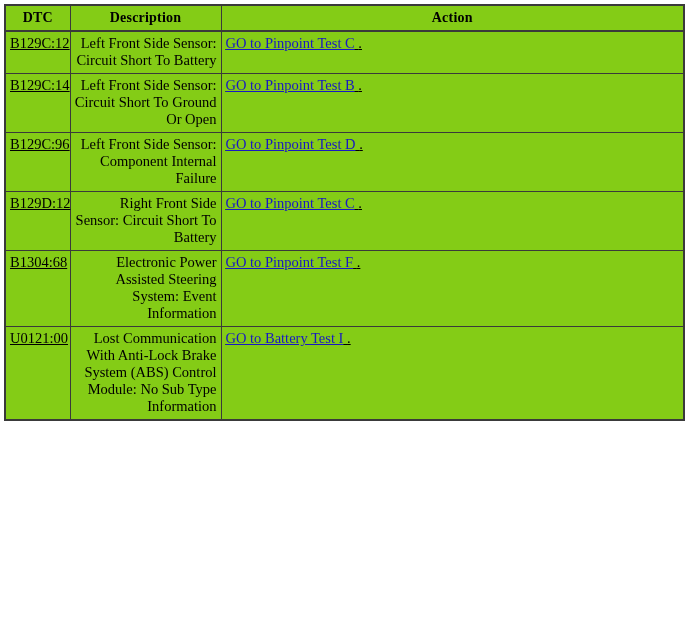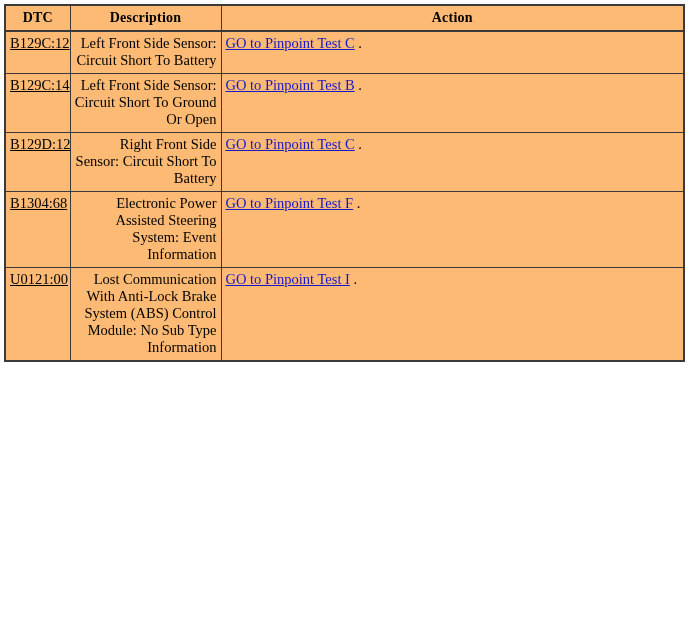--- a/index.html
+++ b/index.html
@@ -34,21 +34,21 @@
   table.dtc-table col.col-desc { width: 151px; }
   table.dtc-table col.col-action { width: 463px; }
 
   table.dtc-table th,
   table.dtc-table td {
     border: 1px solid #3a3a3a;
     vertical-align: top;
     padding: 3px 4px 4px 4px;
     font-size: 14.5px;
     line-height: 17px;
-    background: #fdba74;
+    background: #84cc16;
   }
   table.dtc-table thead th {
     text-align: center;
     font-weight: bold;
     font-size: 14px;
     padding-top: 4px;
     padding-bottom: 4px;
     line-height: 16px;
     letter-spacing: 0.2px;
     border-bottom: 2px solid #3a3a3a;
@@ -56,20 +56,21 @@
   td.cell-dtc {
     text-align: left;
     white-space: nowrap;
     text-decoration: underline;
   }
   td.cell-desc {
     text-align: right;
   }
   td.cell-action {
     text-align: left;
+    text-decoration: underline;
   }
   a.pinpoint-link {
     color: #1818c4;
     text-decoration: underline;
     cursor: pointer;
   }
   .period {
     color: #000000;
   }
   
@@ -100,29 +101,34 @@
           <td class="cell-dtc">B129C:12</td>
           <td class="cell-desc">Left Front Side Sensor: Circuit Short To Battery</td>
           <td class="cell-action"><a class="pinpoint-link">GO to Pinpoint Test C</a> <span class="period">.</span></td>
         </tr>
         <tr class="r-h3">
           <td class="cell-dtc">B129C:14</td>
           <td class="cell-desc">Left Front Side Sensor: Circuit Short To Ground Or Open</td>
           <td class="cell-action"><a class="pinpoint-link">GO to Pinpoint Test B</a> <span class="period">.</span></td>
         </tr>
         <tr class="r-h3">
+          <td class="cell-dtc">B129C:96</td>
+          <td class="cell-desc">Left Front Side Sensor: Component Internal Failure</td>
+          <td class="cell-action"><a class="pinpoint-link">GO to Pinpoint Test D</a> <span class="period">.</span></td>
+        </tr>
+        <tr class="r-h3">
           <td class="cell-dtc">B129D:12</td>
           <td class="cell-desc">Right Front Side Sensor: Circuit Short To Battery</td>
           <td class="cell-action"><a class="pinpoint-link">GO to Pinpoint Test C</a> <span class="period">.</span></td>
         </tr>
         <tr class="r-h4">
           <td class="cell-dtc">B1304:68</td>
           <td class="cell-desc">Electronic Power Assisted Steering System: Event Information</td>
           <td class="cell-action"><a class="pinpoint-link">GO to Pinpoint Test F</a> <span class="period">.</span></td>
         </tr>
         <tr class="r-h5">
           <td class="cell-dtc">U0121:00</td>
           <td class="cell-desc">Lost Communication With Anti-Lock Brake System (ABS) Control Module: No Sub Type Information</td>
-          <td class="cell-action"><a class="pinpoint-link">GO to Pinpoint Test I</a> <span class="period">.</span></td>
+          <td class="cell-action"><a class="pinpoint-link">GO to Battery Test I</a> <span class="period">.</span></td>
         </tr>
       </tbody>
   </table>
 </div>
 
 </body></html>

